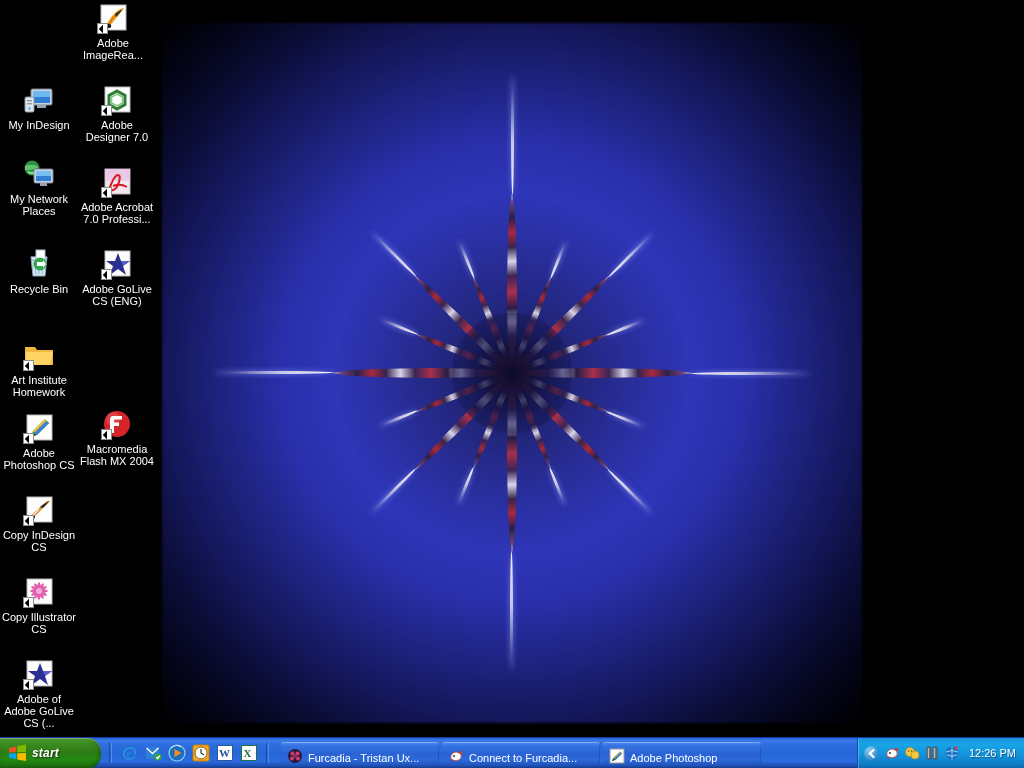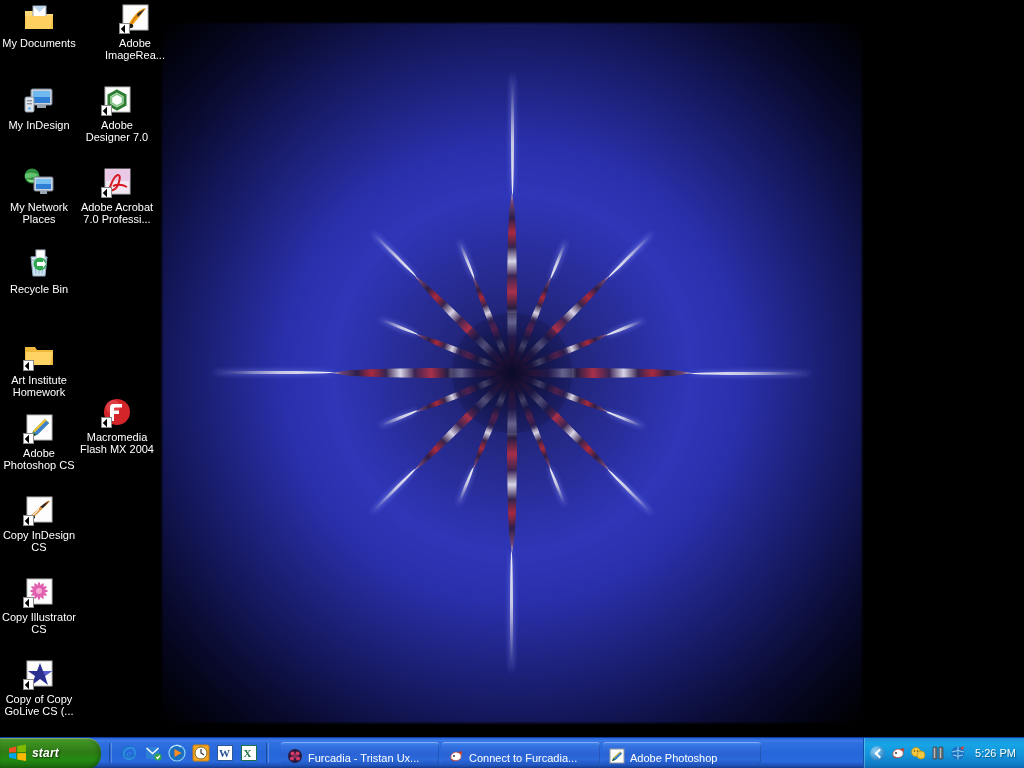--- a/index.html
+++ b/index.html
@@ -315,33 +315,21 @@
         </div>
         <div class="spike short" style="transform: rotate(518deg);">
           <div class="tip"></div>
           <div class="body"></div>
         </div>
       </div>
     <div id="wallcore"></div>
   </div>
 
   <div id="icon-layer">
-      <div class="desk-icon" style="left: 0px; top: 2px;">
-        <div class="glyph">
-          <svg width="32" height="32" viewBox="0 0 32 32">
-            <path d="M2 9 L13 9 L15 12 L30 12 L30 27 L2 27 Z" fill="#f5c24a"></path>
-            <path d="M2 9 L13 9 L15 12 L30 12 L30 14 L2 14 Z" fill="#ffd978"></path>
-            <rect x="10" y="4" width="13" height="13" fill="#fff" stroke="#9aa7c0"></rect>
-            <path d="M10 4 L16.5 10 L23 4 Z" fill="#b9d3ea"></path>
-            <path d="M3 14 L30 14 L27 27 L2 27 Z" fill="#ffd060"></path>
-          </svg>
-        </div>
-        <span class="lbl">My Documents</span>
-      </div>
-      <div class="desk-icon" style="left: 96px; top: 2px;">
+      <div class="desk-icon" style="left: 74px; top: 2px;">
         <div class="glyph">
           <svg width="32" height="32" viewBox="0 0 32 32">
             <rect x="4" y="3" width="25" height="25" fill="#fdfdfd" stroke="#b6b6b6"></rect>
             <path d="M9 24 Q13 15 20 9 Q24 6 27 6 Q24 10 21 14 Q16 20 12 25 Z" fill="#f6a01c"></path>
             <path d="M11 24 Q15 16 21 10" stroke="#c97a0b" stroke-width="1.2" fill="none"></path>
             <path d="M18 12 Q22 9 26 7 Q22 12 19 15 Z" fill="#2c2c2c"></path>
             <ellipse cx="11" cy="24" rx="3.2" ry="2.2" fill="#1a1a1a"></ellipse>
           </svg>
           <span class="shortcut-arrow"></span>
         </div>
@@ -366,21 +354,21 @@
         <div class="glyph">
           <svg width="32" height="32" viewBox="0 0 32 32">
             <rect x="4" y="3" width="25" height="25" fill="#fdfdfd" stroke="#b6b6b6"></rect>
             <path d="M16 7 L24 11.5 L24 20.5 L16 25 L8 20.5 L8 11.5 Z" fill="none" stroke="#2e7d32" stroke-width="3"></path>
             <path d="M16 10 L21.5 13.2 L21.5 19 L16 22 L10.5 19 L10.5 13.2 Z" fill="none" stroke="#7cc47f" stroke-width="1.5"></path>
           </svg>
           <span class="shortcut-arrow"></span>
         </div>
         <span class="lbl">Adobe Designer 7.0</span>
       </div>
-      <div class="desk-icon" style="left: 0px; top: 166px;">
+      <div class="desk-icon" style="left: 0px; top: 158px;">
         <div class="glyph">
           <svg width="32" height="32" viewBox="0 0 32 32">
             <circle cx="9" cy="10" r="7.5" fill="#2f8f3e"></circle>
             <path d="M2 8 Q9 5 16 9 Q9 13 2 12 Z" fill="#63c46f"></path>
             <path d="M4 13 Q10 15 15 13 L13 16 Q8 17 5 15 Z" fill="#8fe08f"></path>
             <rect x="11" y="11" width="19" height="14" rx="1.5" fill="#c9d2dd" stroke="#7d8796"></rect>
             <rect x="13" y="13" width="15" height="10" fill="#2f7fd6"></rect>
             <rect x="13" y="13" width="15" height="5" fill="#79c0f2"></rect>
             <rect x="17" y="25" width="7" height="3" fill="#9aa5b3"></rect>
           </svg>
@@ -405,20 +393,31 @@
             <path d="M8 9 L24 9 L22 28 L10 28 Z" fill="#cfe3f2" stroke="#8fa9bd"></path>
             <path d="M8 9 L24 9 L23 12 L9 12 Z" fill="#eaf4fb" stroke="#8fa9bd"></path>
             <path d="M12 12 L12.8 26 M16 12 L16 26 M20 12 L19.2 26" stroke="#9dc0d8" stroke-width="1.2" fill="none"></path>
             <rect x="13" y="2" width="9" height="9" fill="#fff" stroke="#b0bcca"></rect>
             <circle cx="17" cy="16" r="6.5" fill="#2fa84f"></circle>
             <path d="M14 14 L20 14 L20 12 L23 16 L20 20 L20 18 L14 18 Z" fill="#fff"></path>
           </svg>
         </div>
         <span class="lbl">Recycle Bin</span>
       </div>
+      <div class="desk-icon" style="left: 78px; top: 248px;">
+        <div class="glyph">
+          <svg width="32" height="32" viewBox="0 0 32 32">
+            <rect x="4" y="3" width="25" height="25" fill="#fdfdfd" stroke="#b6b6b6"></rect>
+            <path d="M17 5 L20 13 L29 13 L22 18 L25 27 L17 21 L9 27 L12 18 L5 13 L14 13 Z" fill="#2b2f8f"></path>
+            <path d="M17 5 L20 13 L29 13 L22 18 Z" fill="#5a5fd0"></path>
+          </svg>
+          <span class="shortcut-arrow"></span>
+        </div>
+        <span class="lbl">Adobe GoLive CS (ENG)</span>
+      </div>
       <div class="desk-icon" style="left: 0px; top: 339px;">
         <div class="glyph">
           <svg width="32" height="32" viewBox="0 0 32 32">
             <path d="M2 8 L12 8 L14 11 L30 11 L30 26 L2 26 Z" fill="#f0b93c"></path>
             <path d="M3 13 L30 13 L27 26 L2 26 Z" fill="#ffd464"></path>
           </svg>
           <span class="shortcut-arrow"></span>
         </div>
         <span class="lbl">Art Institute Homework</span>
       </div>
@@ -428,21 +427,21 @@
             <rect x="4" y="3" width="25" height="25" fill="#fdfdfd" stroke="#b6b6b6"></rect>
             <path d="M8 25 L10 19 L22 7 L26 11 L14 23 Z" fill="#2f9e44"></path>
             <path d="M10 19 L22 7 L24 9 L12 21 Z" fill="#f2c230"></path>
             <path d="M11 21 L23 9 L26 11 L14 23 Z" fill="#3f7fd0"></path>
             <path d="M8 25 L10.5 20.5 L12.8 23 Z" fill="#2b2b2b"></path>
           </svg>
           <span class="shortcut-arrow"></span>
         </div>
         <span class="lbl">Adobe Photoshop CS</span>
       </div>
-      <div class="desk-icon" style="left: 78px; top: 396px;">
+      <div class="desk-icon" style="left: 78px; top: 408px;">
         <div class="glyph">
           <svg width="32" height="32" viewBox="0 0 32 32">
             <circle cx="16" cy="16" r="13" fill="#d4252b"></circle>
             <circle cx="12" cy="11" r="7" fill="#e8565a" opacity="0.55"></circle>
             <path d="M21 8 L12 8 Q9 8 9 12 L9 25 L13 25 L13 18 L18 18 L18 14.5 L13 14.5 L13 12.5 Q13 11.5 14.5 11.5 L21 11.5 Z" fill="#fff"></path>
           </svg>
           <span class="shortcut-arrow"></span>
         </div>
         <span class="lbl">Macromedia Flash MX 2004</span>
       </div>
@@ -481,21 +480,21 @@
       </div>
       <div class="desk-icon" style="left: 0px; top: 658px;">
         <div class="glyph">
           <svg width="32" height="32" viewBox="0 0 32 32">
             <rect x="4" y="3" width="25" height="25" fill="#fdfdfd" stroke="#b6b6b6"></rect>
             <path d="M17 5 L20 13 L29 13 L22 18 L25 27 L17 21 L9 27 L12 18 L5 13 L14 13 Z" fill="#2b2f8f"></path>
             <path d="M17 5 L20 13 L29 13 L22 18 Z" fill="#5a5fd0"></path>
           </svg>
           <span class="shortcut-arrow"></span>
         </div>
-        <span class="lbl">Copy of Copy GoLive CS (...</span>
+        <span class="lbl">Adobe of Adobe GoLive CS (...</span>
       </div>
     </div>
 
   <div id="taskbar">
 
     <div id="start-button">
       <span class="flag">
         <svg width="19" height="18" viewBox="0 0 19 18">
           <path d="M1 4.2 L8.2 2.4 L8.2 8.2 L1 8.6 Z" fill="#f25022"></path>
           <path d="M9.3 2.1 L18 0.6 L18 8 L9.3 8.2 Z" fill="#7fba00"></path>
@@ -597,16 +596,16 @@
               <rect x="9.8" y="3" width="1.2" height="10" fill="#b8bdc1"></rect>
             </svg></span>
           <span class="tray-ico"><svg width="16" height="16" viewBox="0 0 16 16">
               <circle cx="8" cy="8" r="6.5" fill="#1b6fc0"></circle>
               <path d="M2 7 Q8 4 14 7" stroke="#9fd8f5" stroke-width="1" fill="none"></path>
               <path d="M3 10 Q8 12.5 13 10" stroke="#9fd8f5" stroke-width="1" fill="none"></path>
               <path d="M8 1.5 L8 14.5" stroke="#9fd8f5" stroke-width="0.9"></path>
               <path d="M10 3 L14 1 L13 5 Z" fill="#e03b3b"></path>
             </svg></span>
         </div>
-      <div id="clock">5:26 PM</div>
+      <div id="clock">12:26 PM</div>
     </div>
   </div>
 </div>
 
 </body></html>

